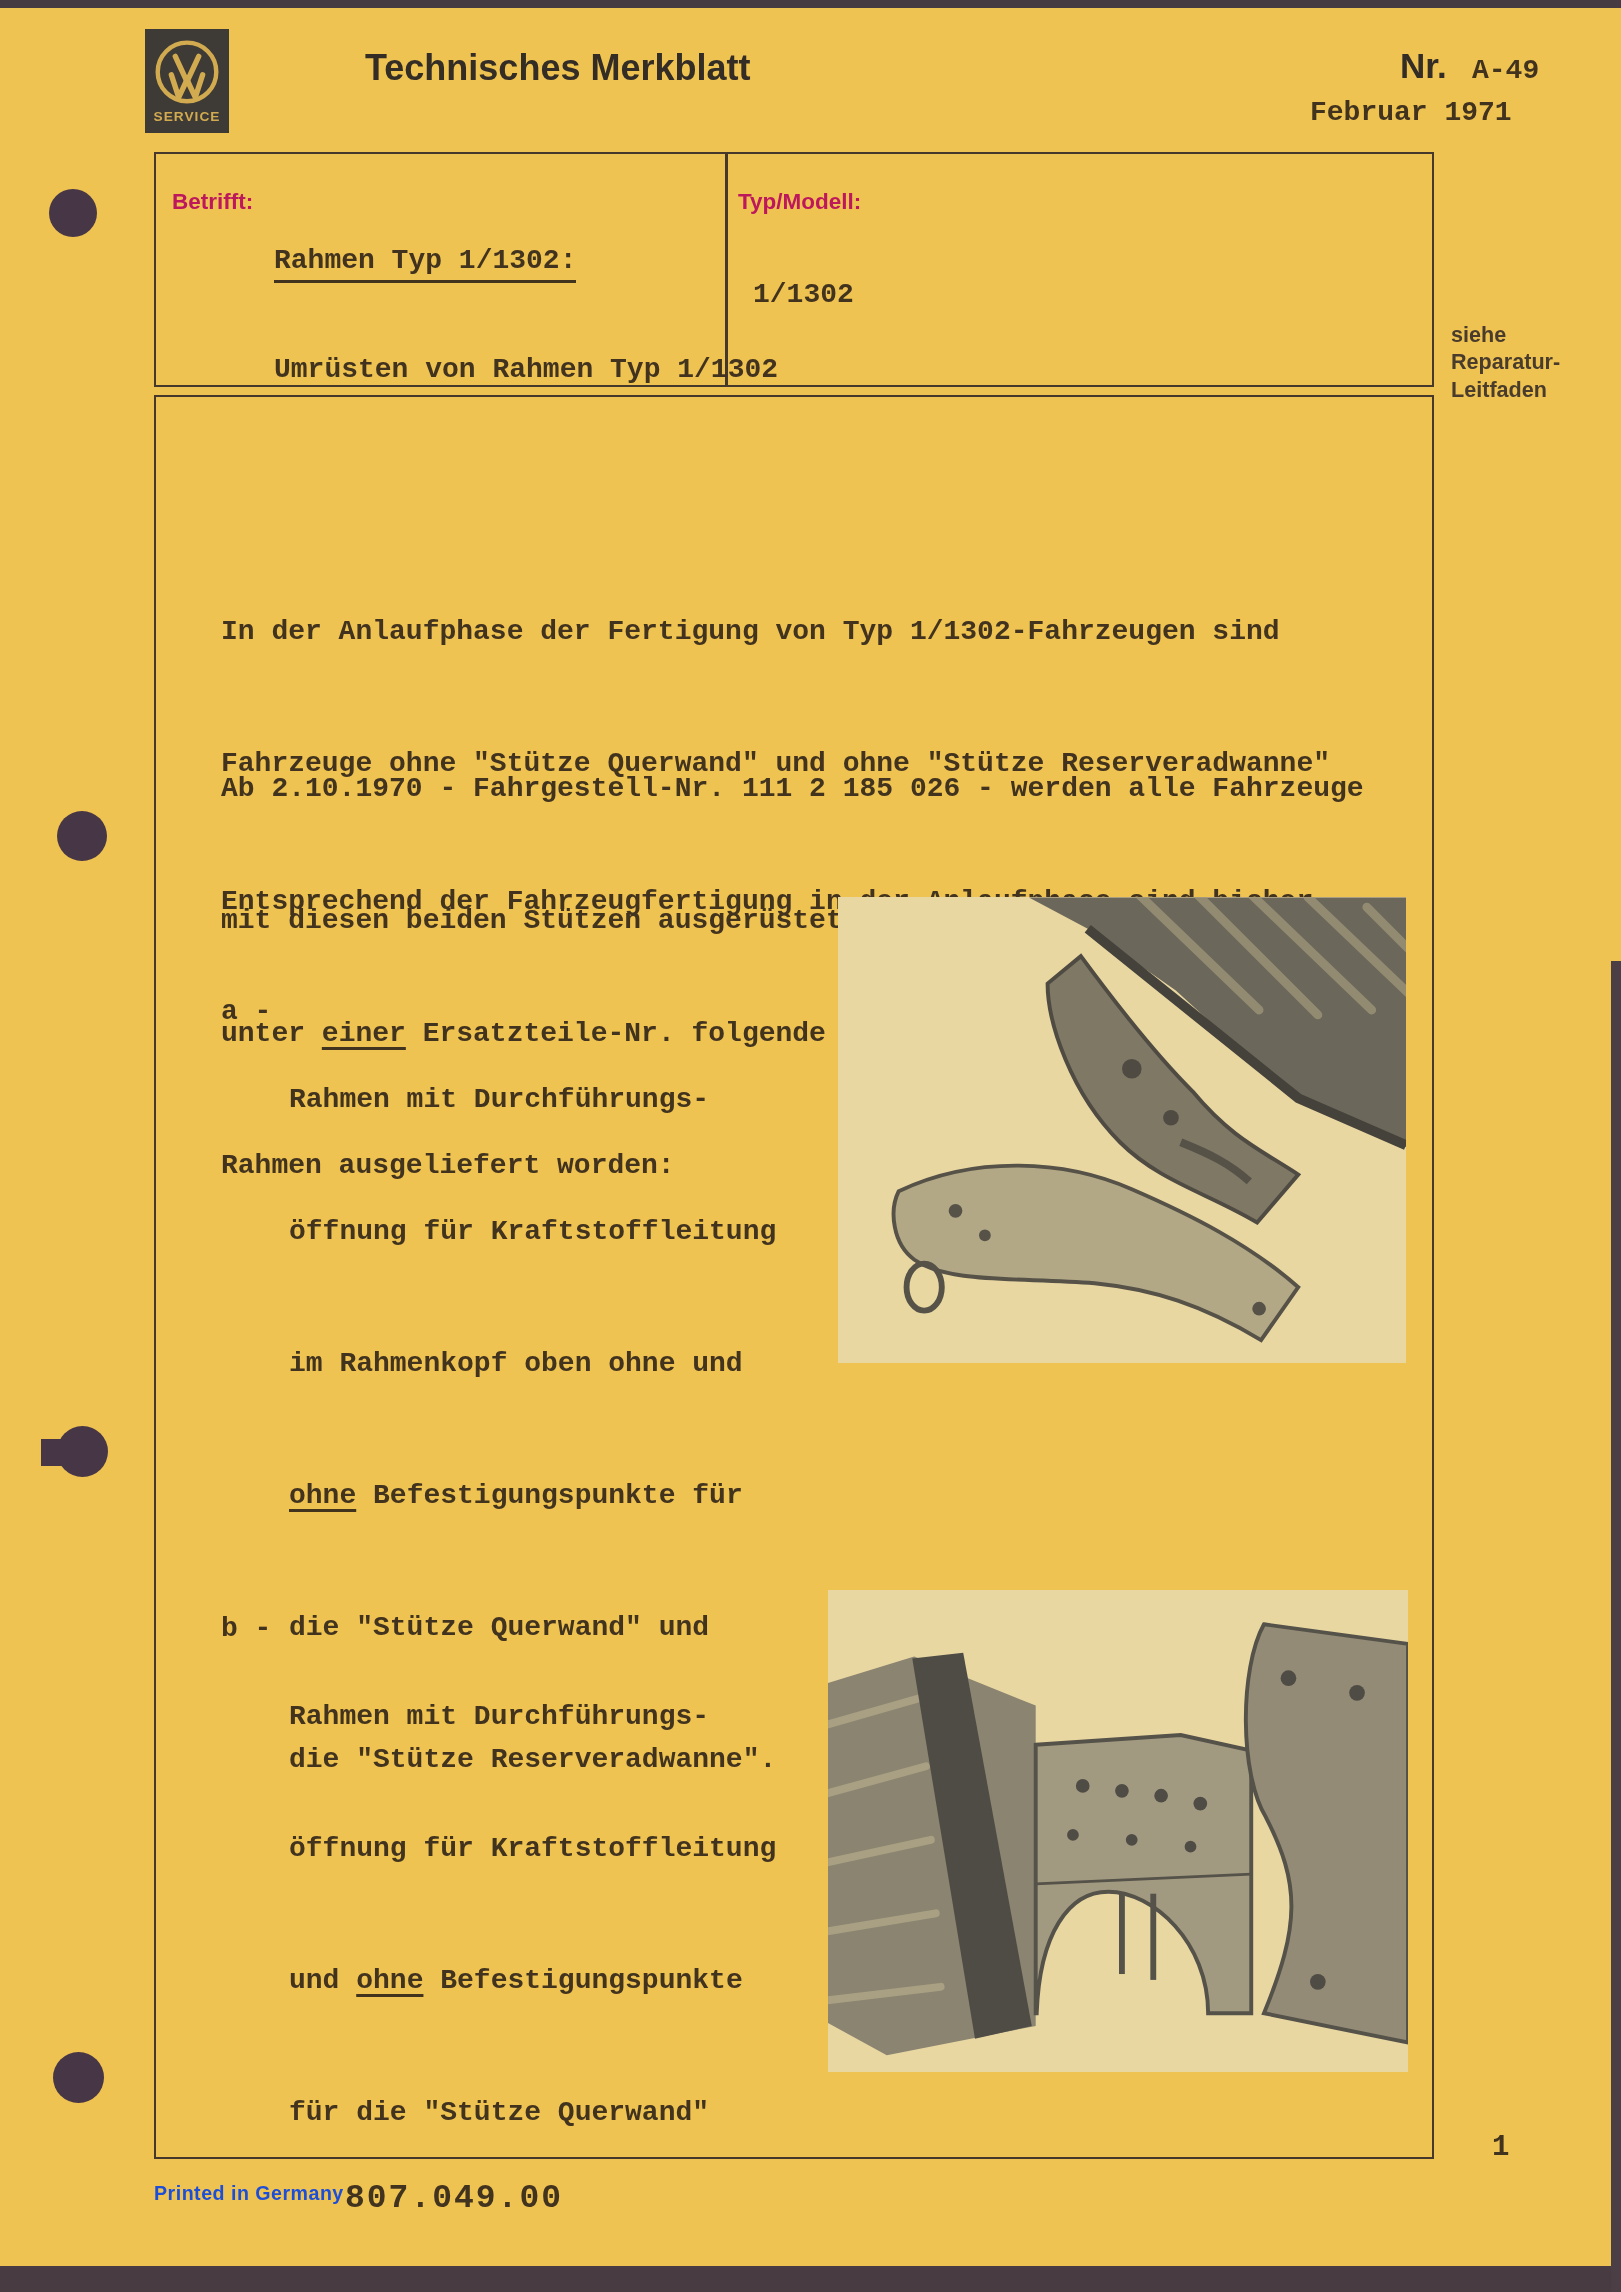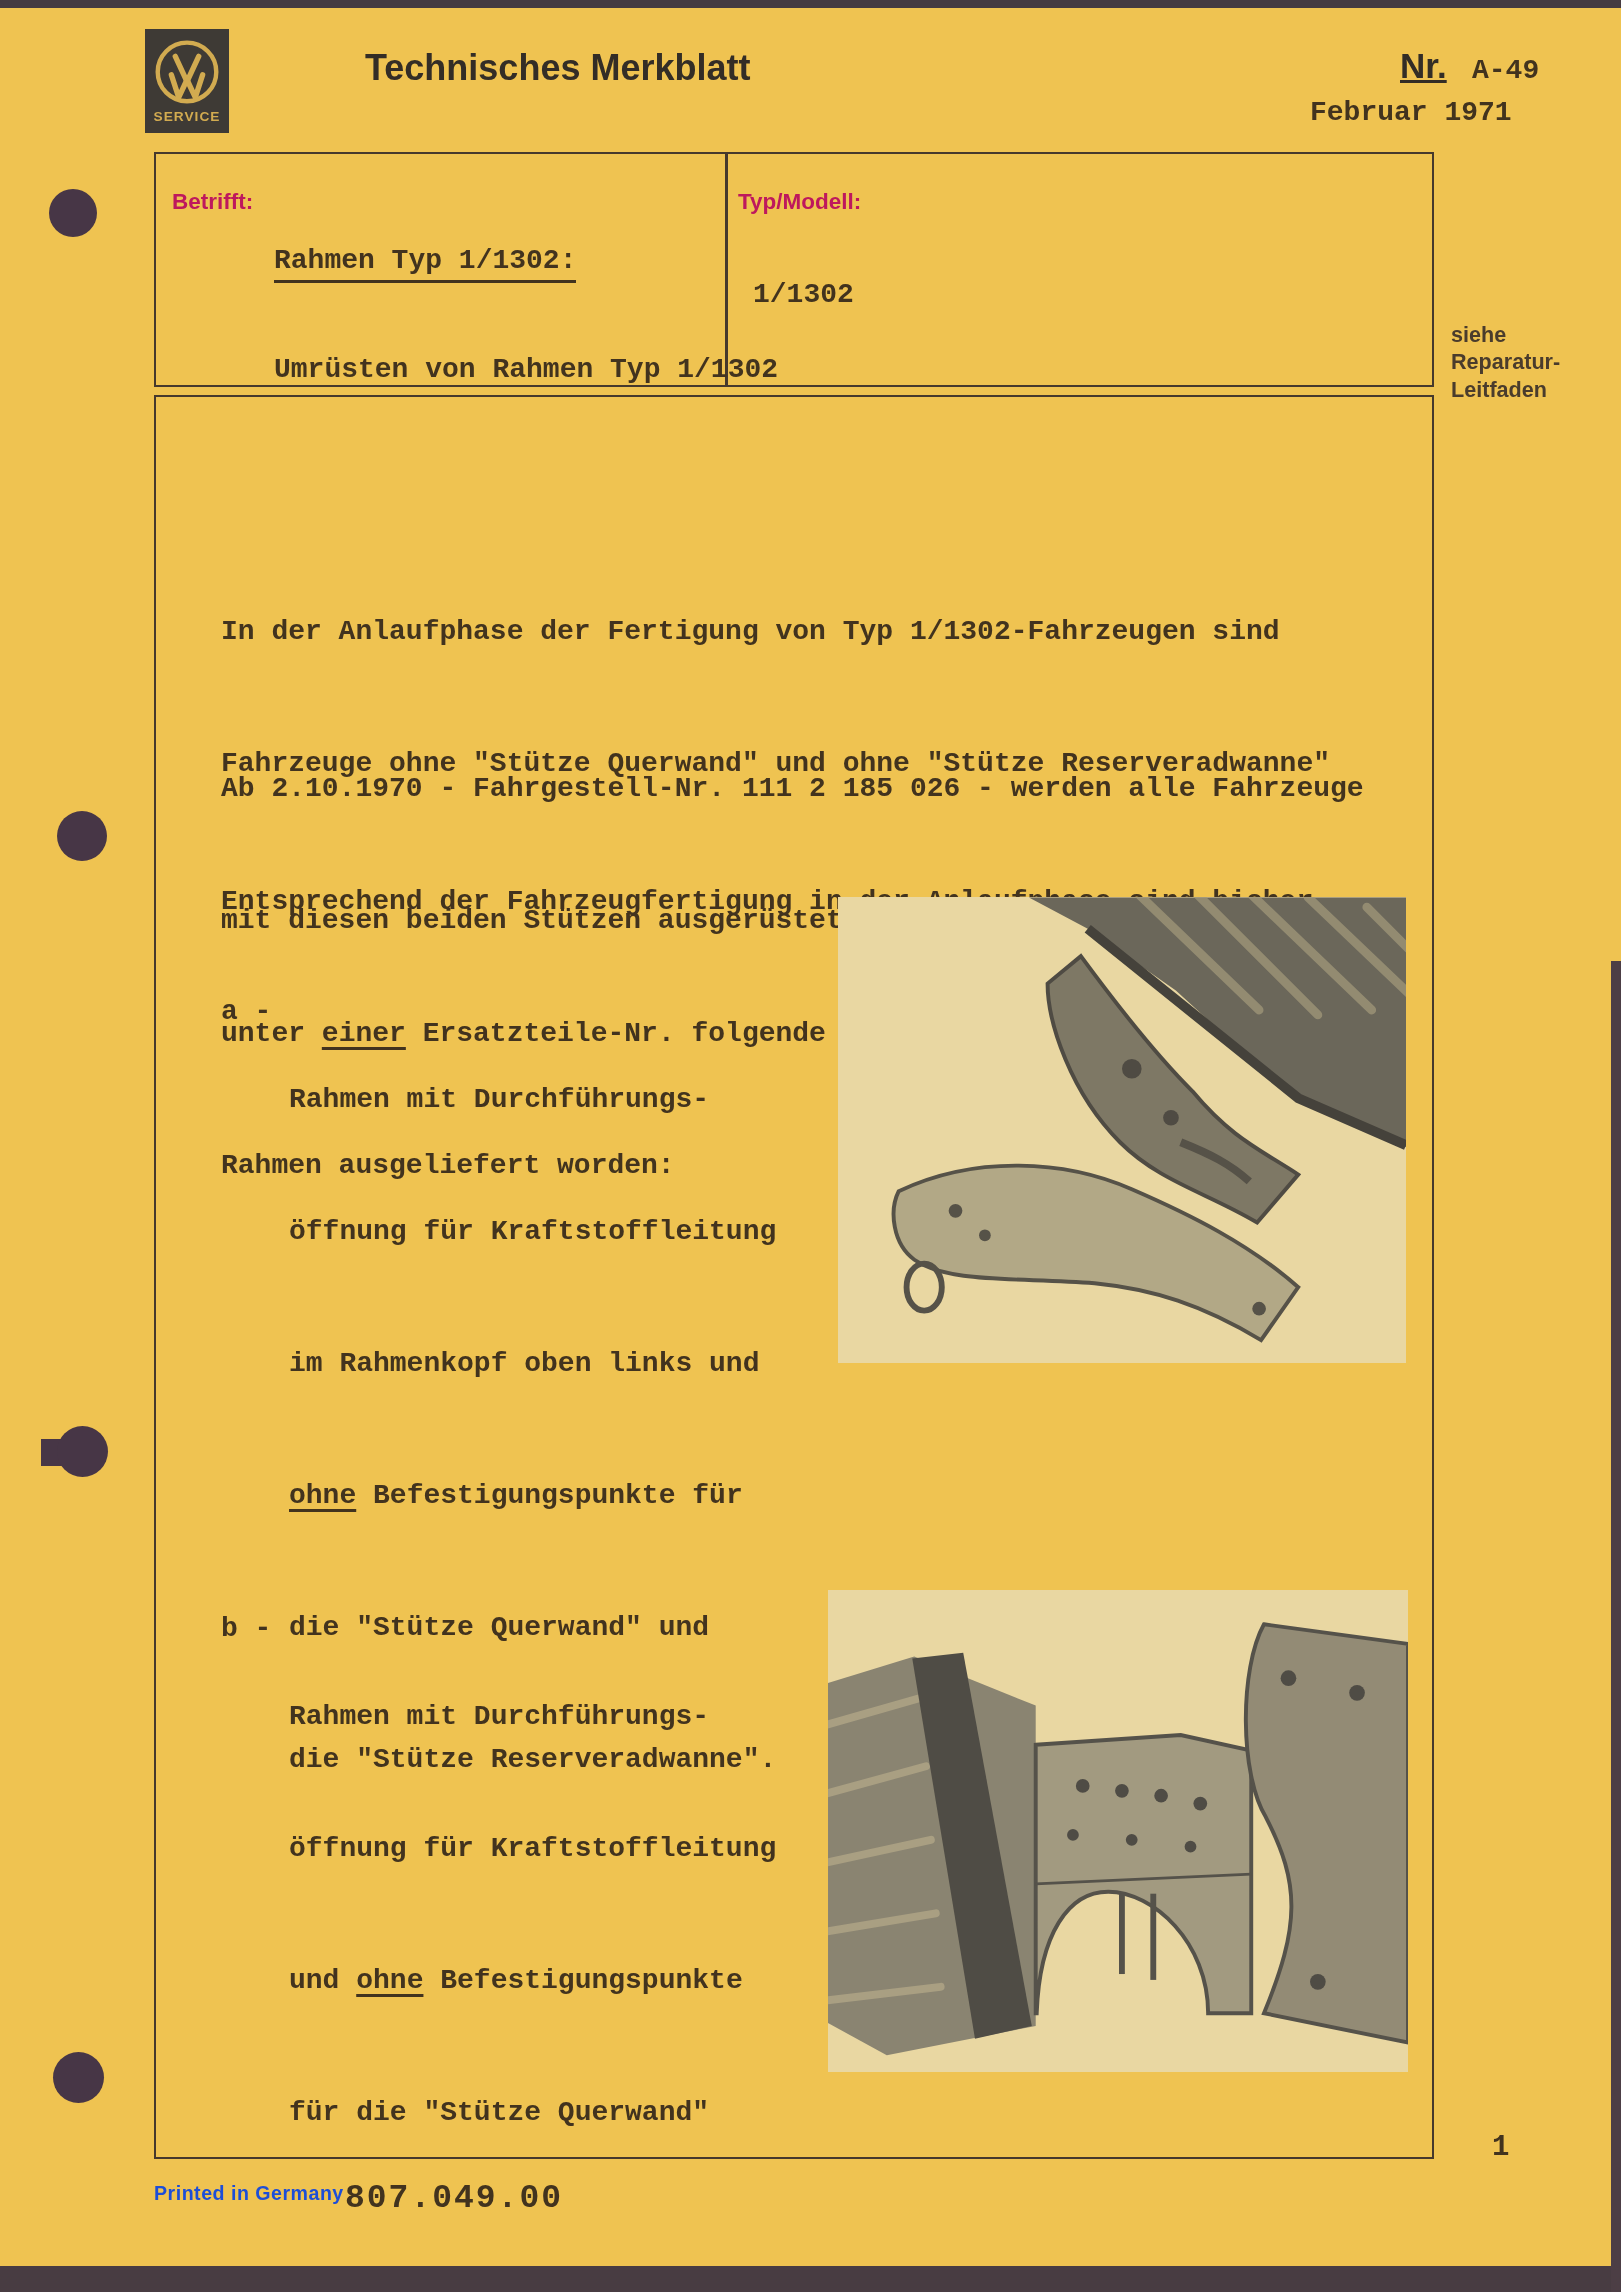--- a/index.html
+++ b/index.html
@@ -54,21 +54,21 @@
   <div class="abs" style="left:145px; top:29px; width:84px; height:104px; background:#3e3a35; text-align:center;">
     <svg width="84" height="82" viewBox="0 0 86 84" style="display:block;">
       <circle cx="43" cy="44" r="30" fill="none" stroke="#d2ab50" stroke-width="4.5"></circle>
       <path d="M31 28 L43 54 L55 28" fill="none" stroke="#d2ab50" stroke-width="5.5" stroke-linecap="round" stroke-linejoin="round"></path>
       <path d="M27 47 L34.5 70 L43 52 L51.5 70 L59 47" fill="none" stroke="#d2ab50" stroke-width="5.5" stroke-linecap="round" stroke-linejoin="round"></path>
     </svg>
     <div style="color:#d2ab50; font-size:13.7px; font-weight:bold; letter-spacing:1px; margin-top:-2px;">SERVICE</div>
   </div>
 
   <div class="abs" style="left:365px; top:47px; font-size:36px; font-weight:bold; color:#332d26;">Technisches Merkblatt</div>
-  <div class="abs" style="left:1400px; top:46px; font-size:35px; font-weight:bold; color:#332d26;text-decoration:underline;">Nr.</div>
+  <div class="abs" style="left:1400px; top:46px; font-size:35px; font-weight:bold; color:#332d26;">Nr.</div>
   <div class="abs mono" style="left:1472px; top:55px;">A-49</div>
   <div class="abs mono" style="left:1310px; top:97px;">Februar 1971</div>
 
   <div class="abs box-border" style="left:154px; top:152px; width:1280px; height:235px;"></div>
   <div class="abs" style="left:725px; top:152px; width:2.9px; height:235px; background:#46392c;"></div>
   <div class="abs sanslabel" style="left:172px; top:189px;">Betrifft:</div>
   <div class="abs mono" style="left:274px; top:245px;">
     <span class="heading-underline">Rahmen Typ 1/1302:</span>
   </div>
   <div class="abs mono" style="left:274px; top:330px;margin-top:24px;">Umrüsten von Rahmen Typ 1/1302</div>
@@ -96,21 +96,21 @@
   <div class="abs mono tblock" style="left:221px; top:792px;">
     <div class="line">Entsprechend der Fahrzeugfertigung in der Anlaufphase sind bisher</div>
     <div class="line"><span>unter </span><span class="u">einer</span><span> Ersatzteile-Nr. folgende Versionen von Ersatzteile-</span></div>
     <div class="line">Rahmen ausgeliefert worden:</div>
   </div>
 
   <div class="abs mono tblock" style="left:221px; top:990px;">a -</div>
   <div class="abs mono tblock" style="left:289px; top:990px;">
     <div class="line">Rahmen mit Durchführungs-</div>
     <div class="line">öffnung für Kraftstoffleitung</div>
-    <div class="line">im Rahmenkopf oben links und</div>
+    <div class="line">im Rahmenkopf oben ohne und</div>
     <div class="line"><span class="u">ohne</span><span> Befestigungspunkte für</span></div>
     <div class="line">die "Stütze Querwand" und</div>
     <div class="line">die "Stütze Reserveradwanne".</div>
   </div>
 
   <div class="abs photo" style="left:838px; top:897px; width:568px; height:466px;">
     <svg width="568" height="466" viewBox="0 0 580 475">
       <rect x="0" y="0" width="580" height="475" fill="#e9d7a2"></rect>
       <defs>
         <clipPath id="panA">

